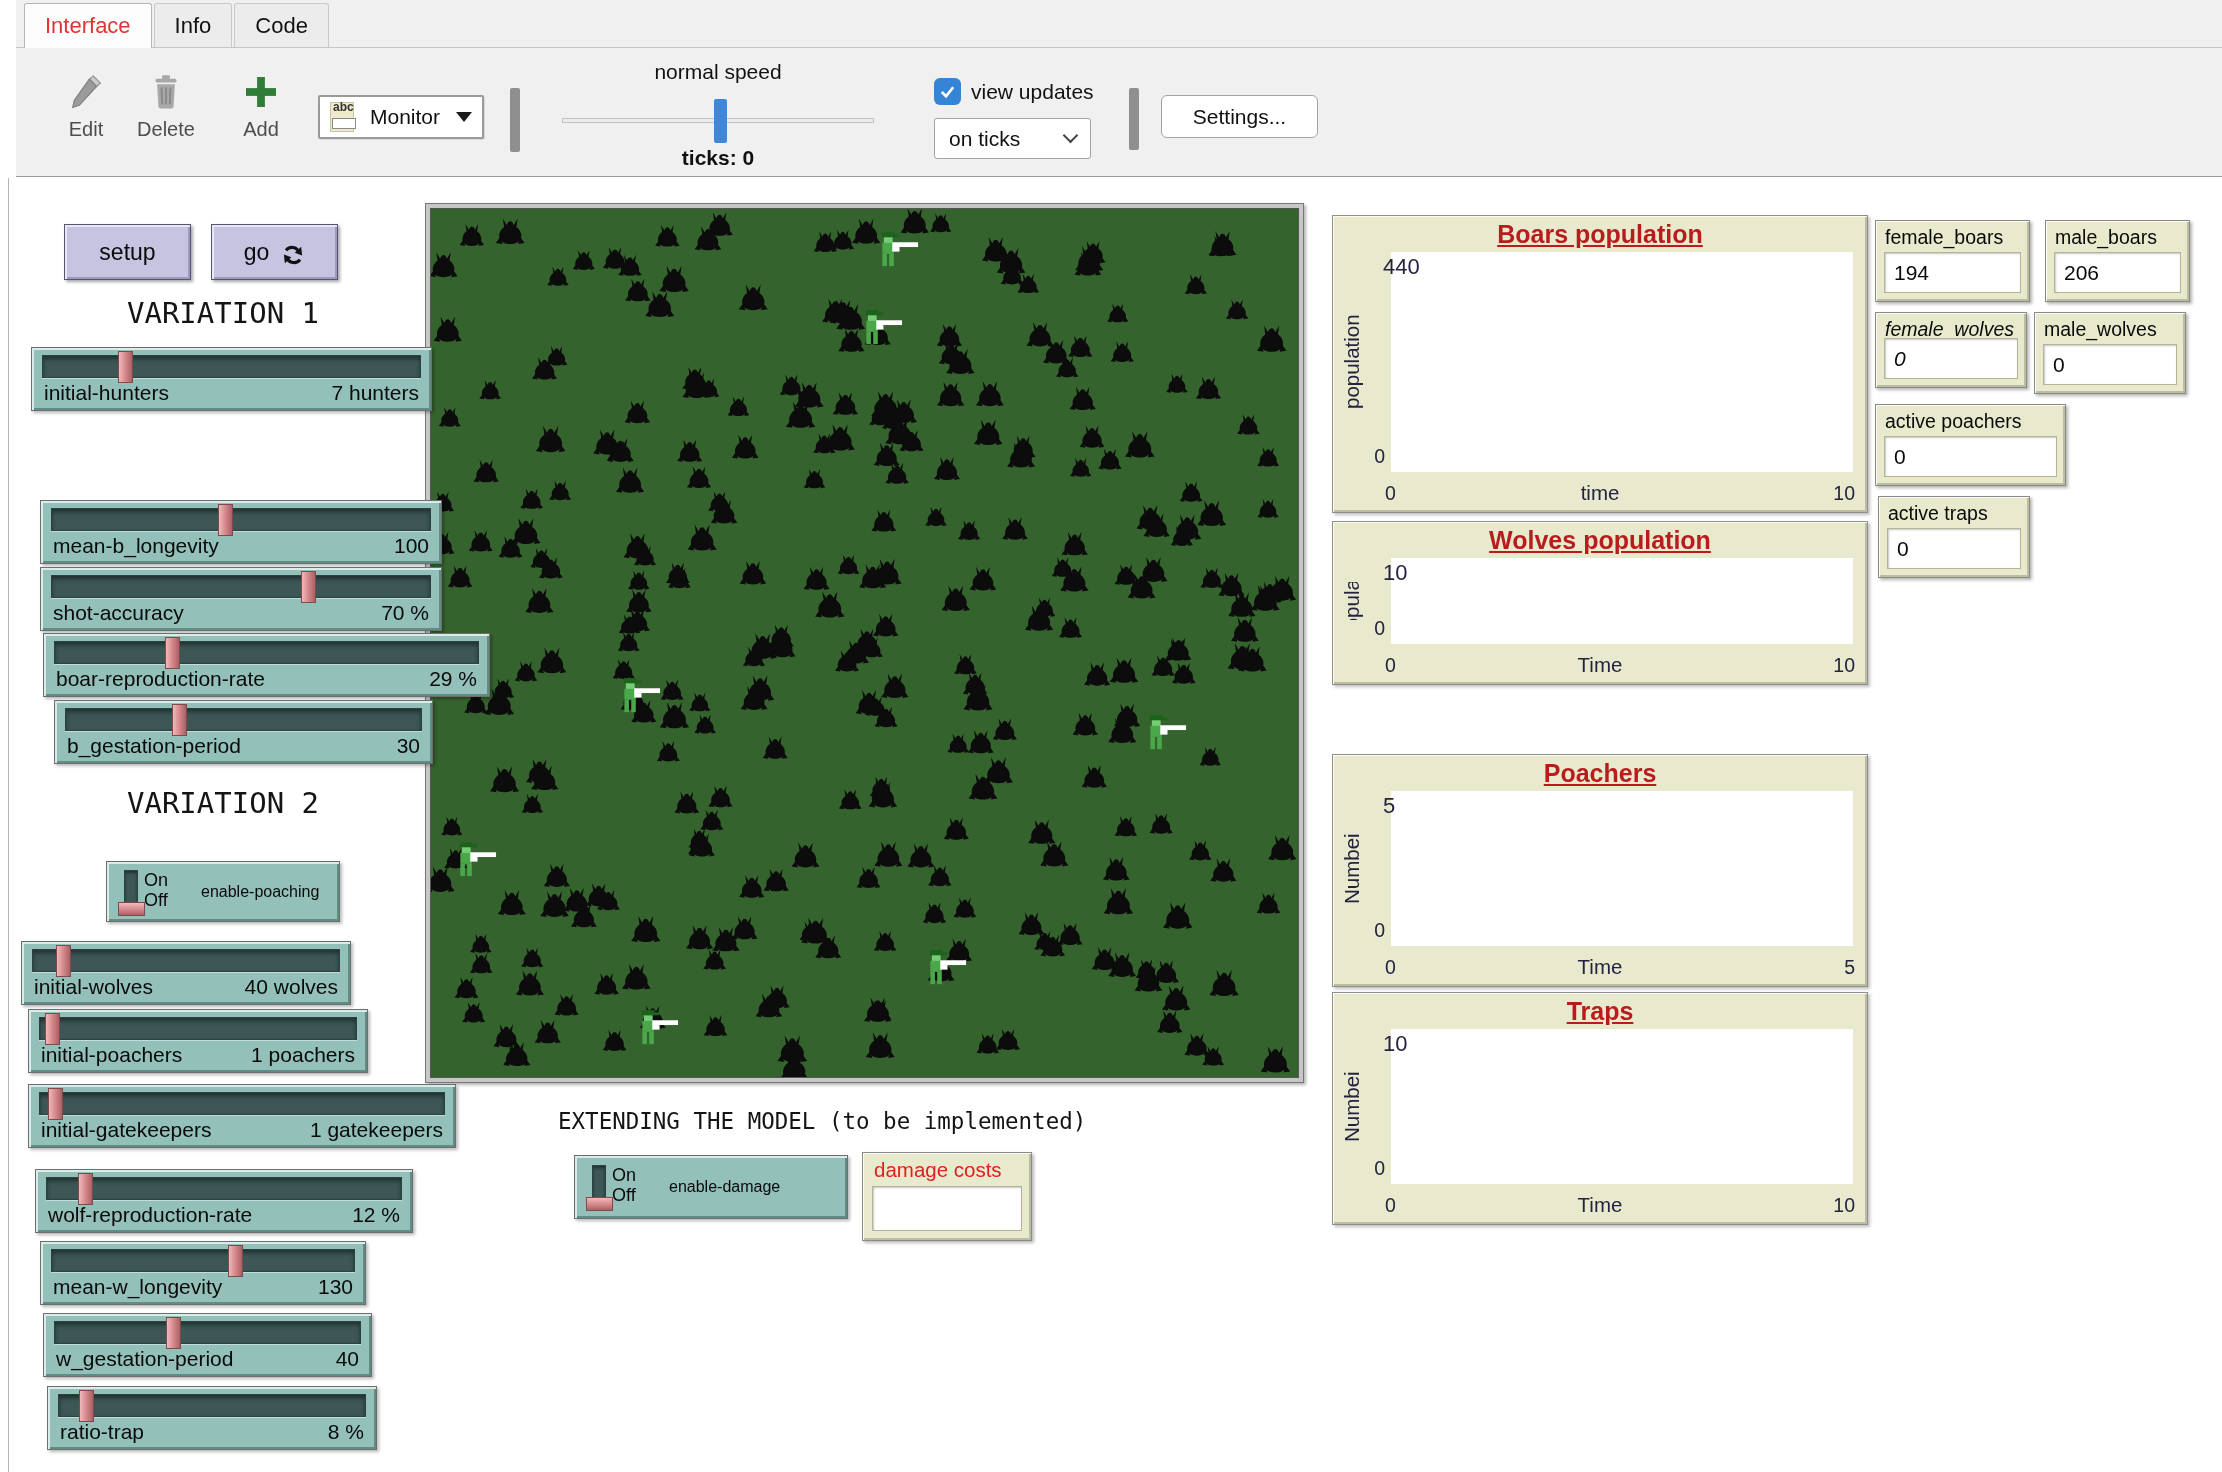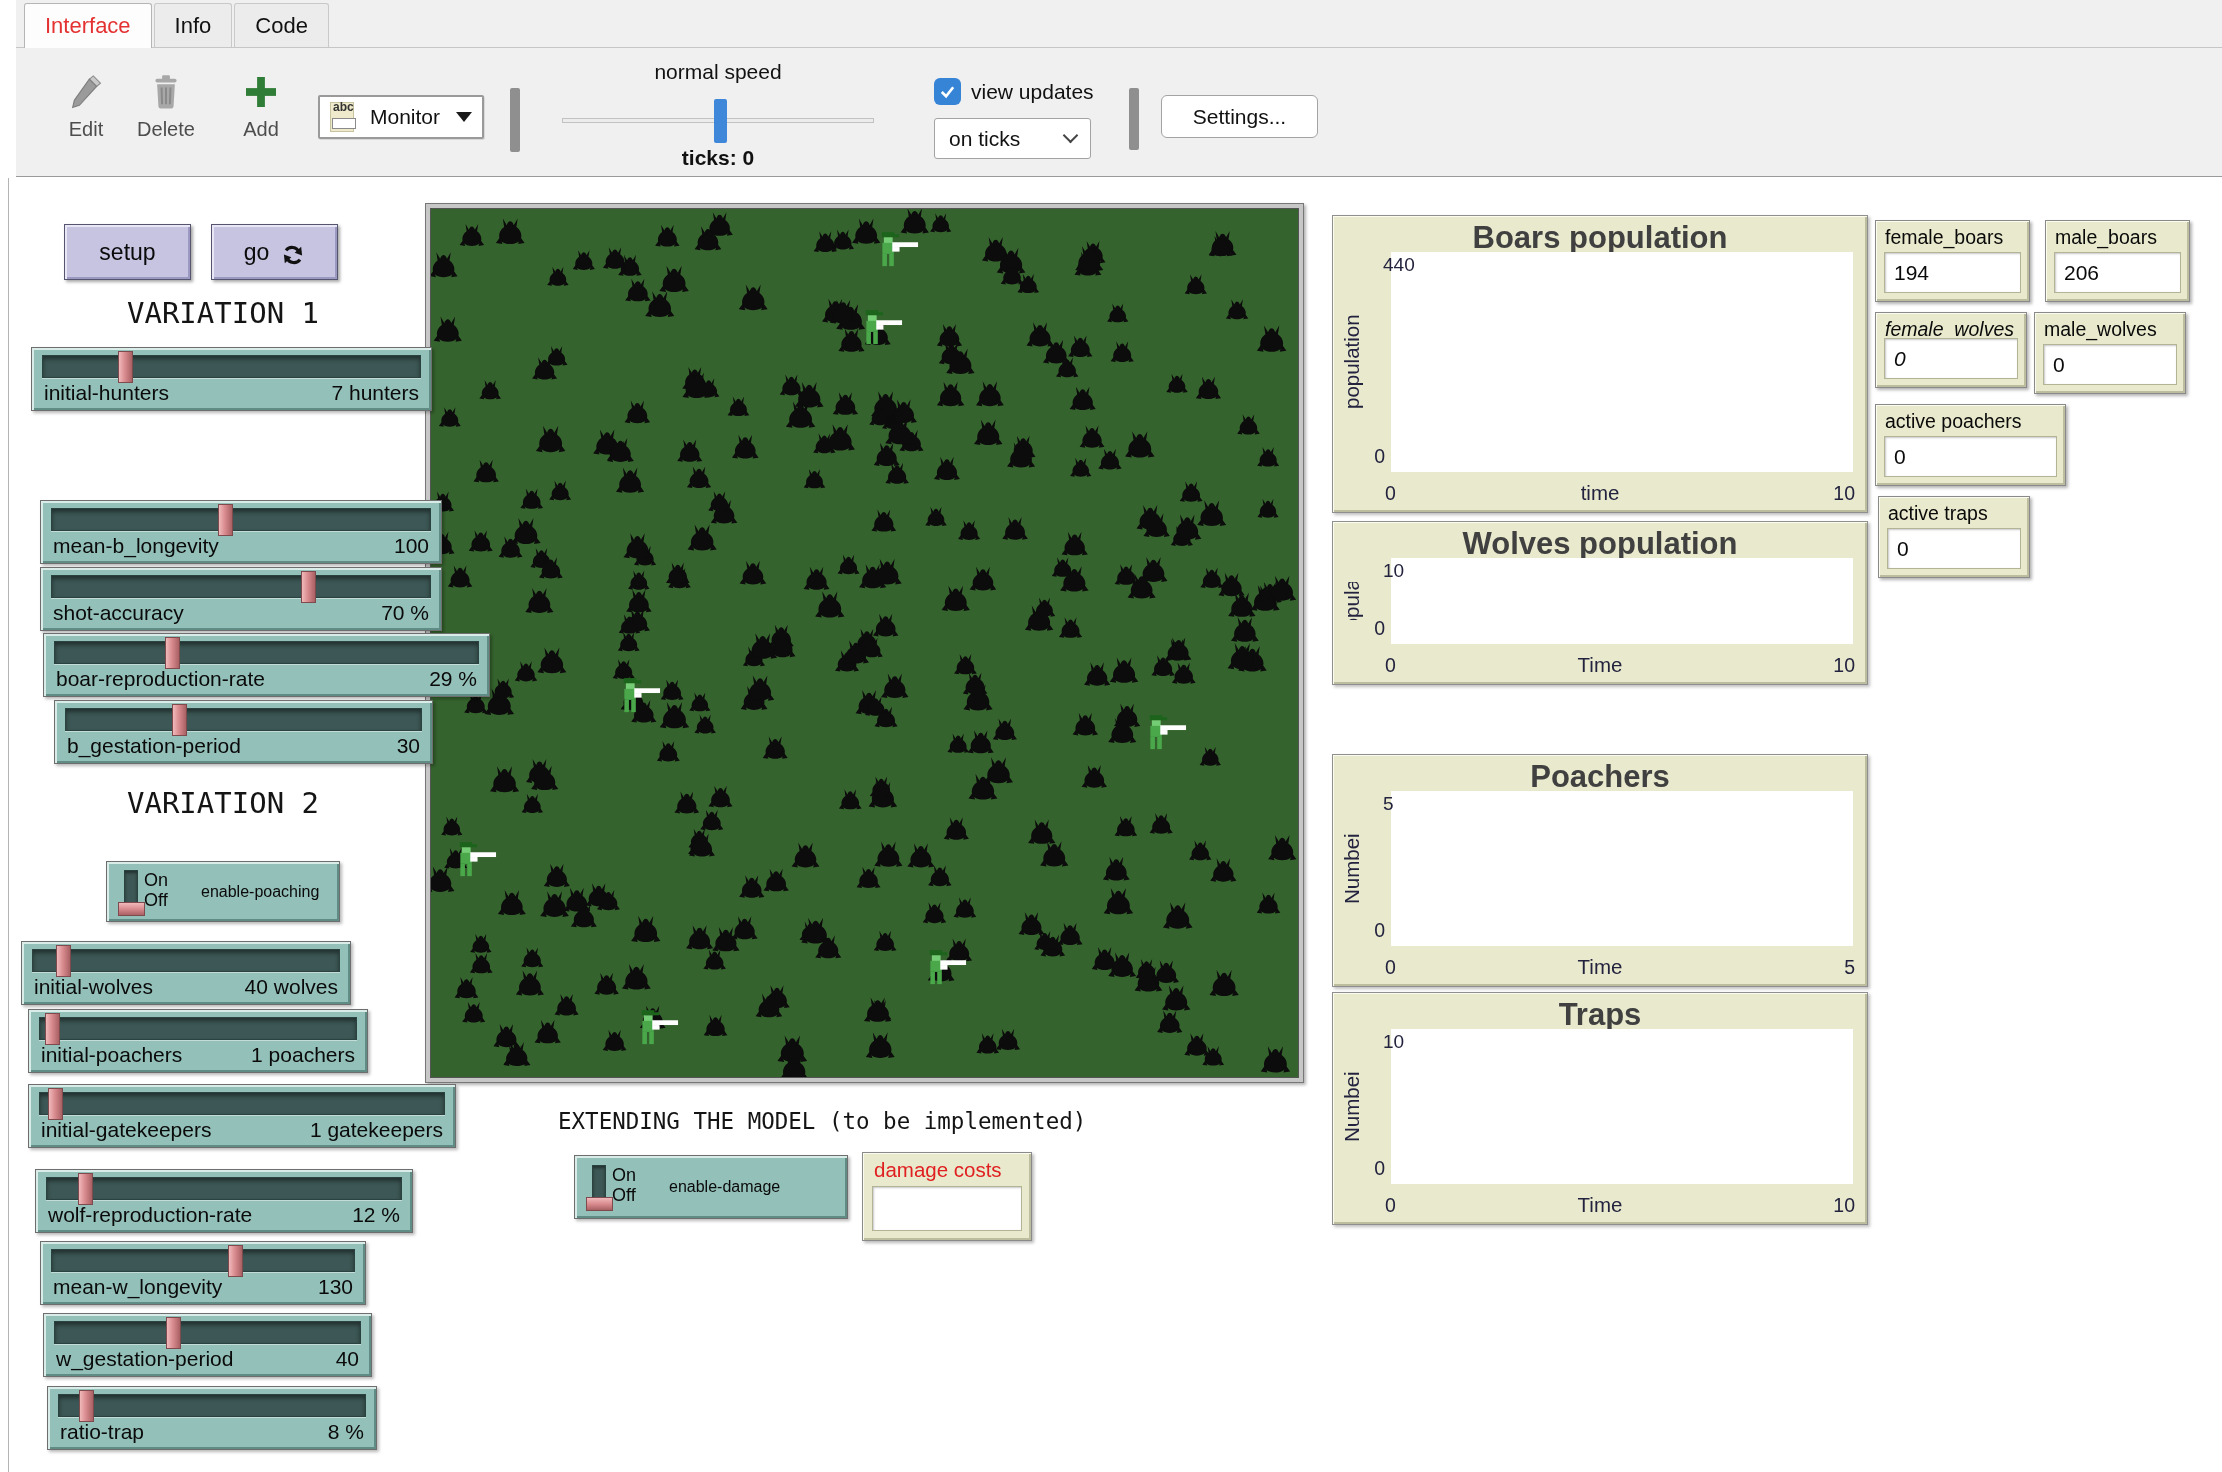--- a/index.html
+++ b/index.html
@@ -133,23 +133,23 @@
   #world { position:absolute; left:425px; top:25px; width:879px; height:880px;
            background:#c7c7c7; border:1px solid #777;
            box-shadow:2px 2px 3px rgba(0,0,0,.3); padding:4px; }
   #world-inner { width:869px; height:870px; background:#35632d; overflow:hidden;
                  border:1px solid #555; }
 
   
   .plot { position:absolute; background:#e9e9cd; border:1px solid #8f8f8f;
           box-shadow:inset 1px 1px 0 #fbfbee, inset -2px -2px 0 #bcbc9e, 2px 2px 3px rgba(0,0,0,.25); }
   .plot-title { position:absolute; top:4px; left:0; right:0; text-align:center;
-                font-weight:bold; font-size:31px; color:#404040; }
+                font-weight:bold; font-size:25px; color:#b91c1c;text-decoration:underline; }
   .plot-area { position:absolute; left:58px; top:36px; right:14px; bottom:40px; background:#fff; }
-  .ymax { position:absolute; left:2px; top:38px;  width:50px; text-align:right; font-size:19px; color:#23233f;padding-left:48px; }
+  .ymax { position:absolute; left:2px; top:38px;  width:50px; text-align:right; font-size:22px; color:#23233f;padding-left:48px; }
   .ymin { position:absolute; left:2px; bottom:44px; width:50px; text-align:right; font-size:19.5px; color:#23233f; }
   .ylab { position:absolute; left:4px; top:60px; bottom:64px; width:30px;
           writing-mode:vertical-rl; transform:rotate(180deg);
           display:flex; align-items:center; justify-content:center;
           font-size:20.5px; color:#23233f; overflow:hidden; }
   .xmin { position:absolute; left:52px; bottom:7px; font-size:19.5px; color:#23233f; }
   .xmax { position:absolute; right:12px; bottom:7px; font-size:19.5px; color:#23233f; }
   .xlab { position:absolute; left:0; right:0; bottom:7px; text-align:center; font-size:20.5px; color:#23233f; }
 
   

